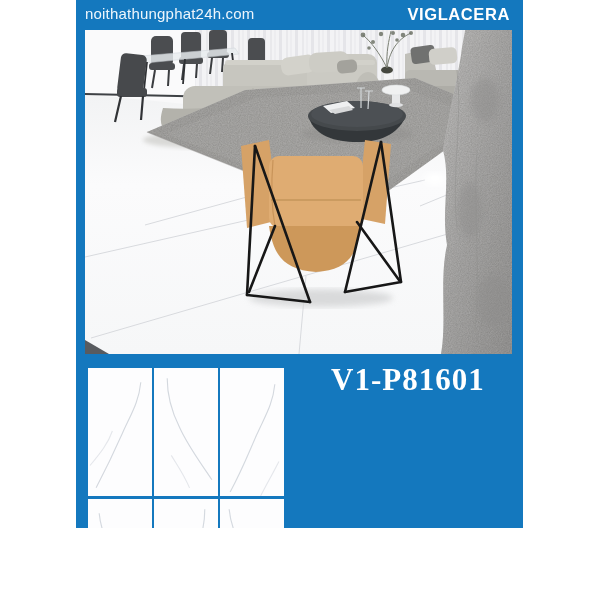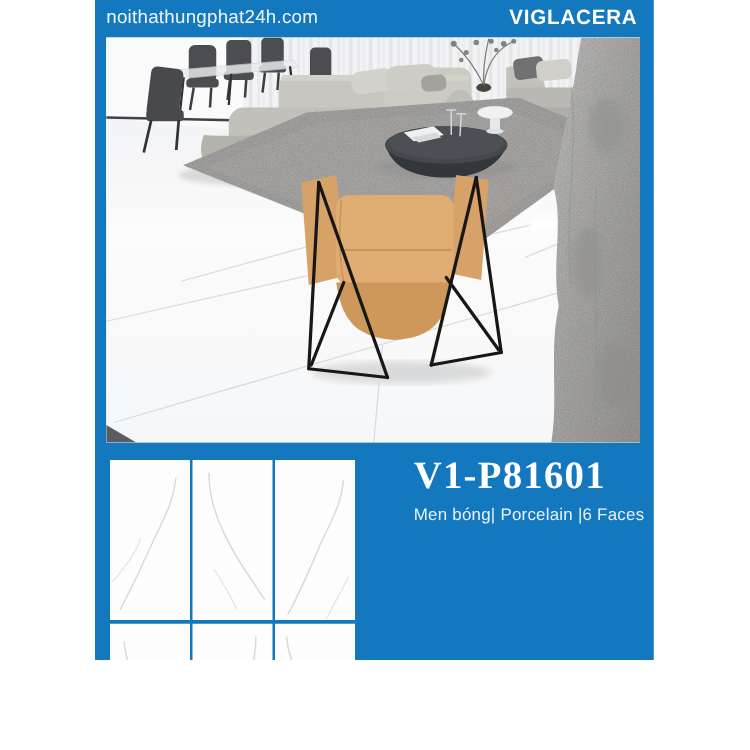--- a/index.html
+++ b/index.html
@@ -271,17 +271,16 @@
             <g stroke="#c6ccd4" stroke-width="1.1" fill="none" opacity="0.75">
               <path d="M10,122 C22,100 28,84 36,66 C44,48 52,36 54,16"></path>
               <path d="M40,126 C46,114 52,104 58,92" opacity="0.6"></path>
             </g>
           </svg>
         </div>
     </div>
 
     <div class="info">
       <div class="code">V1-P81601</div>
-      <div class="specs">Men bóng| Porcelain |6 Faces</div>
     </div>
 
   </div>
 </div>
 
 </body></html>

